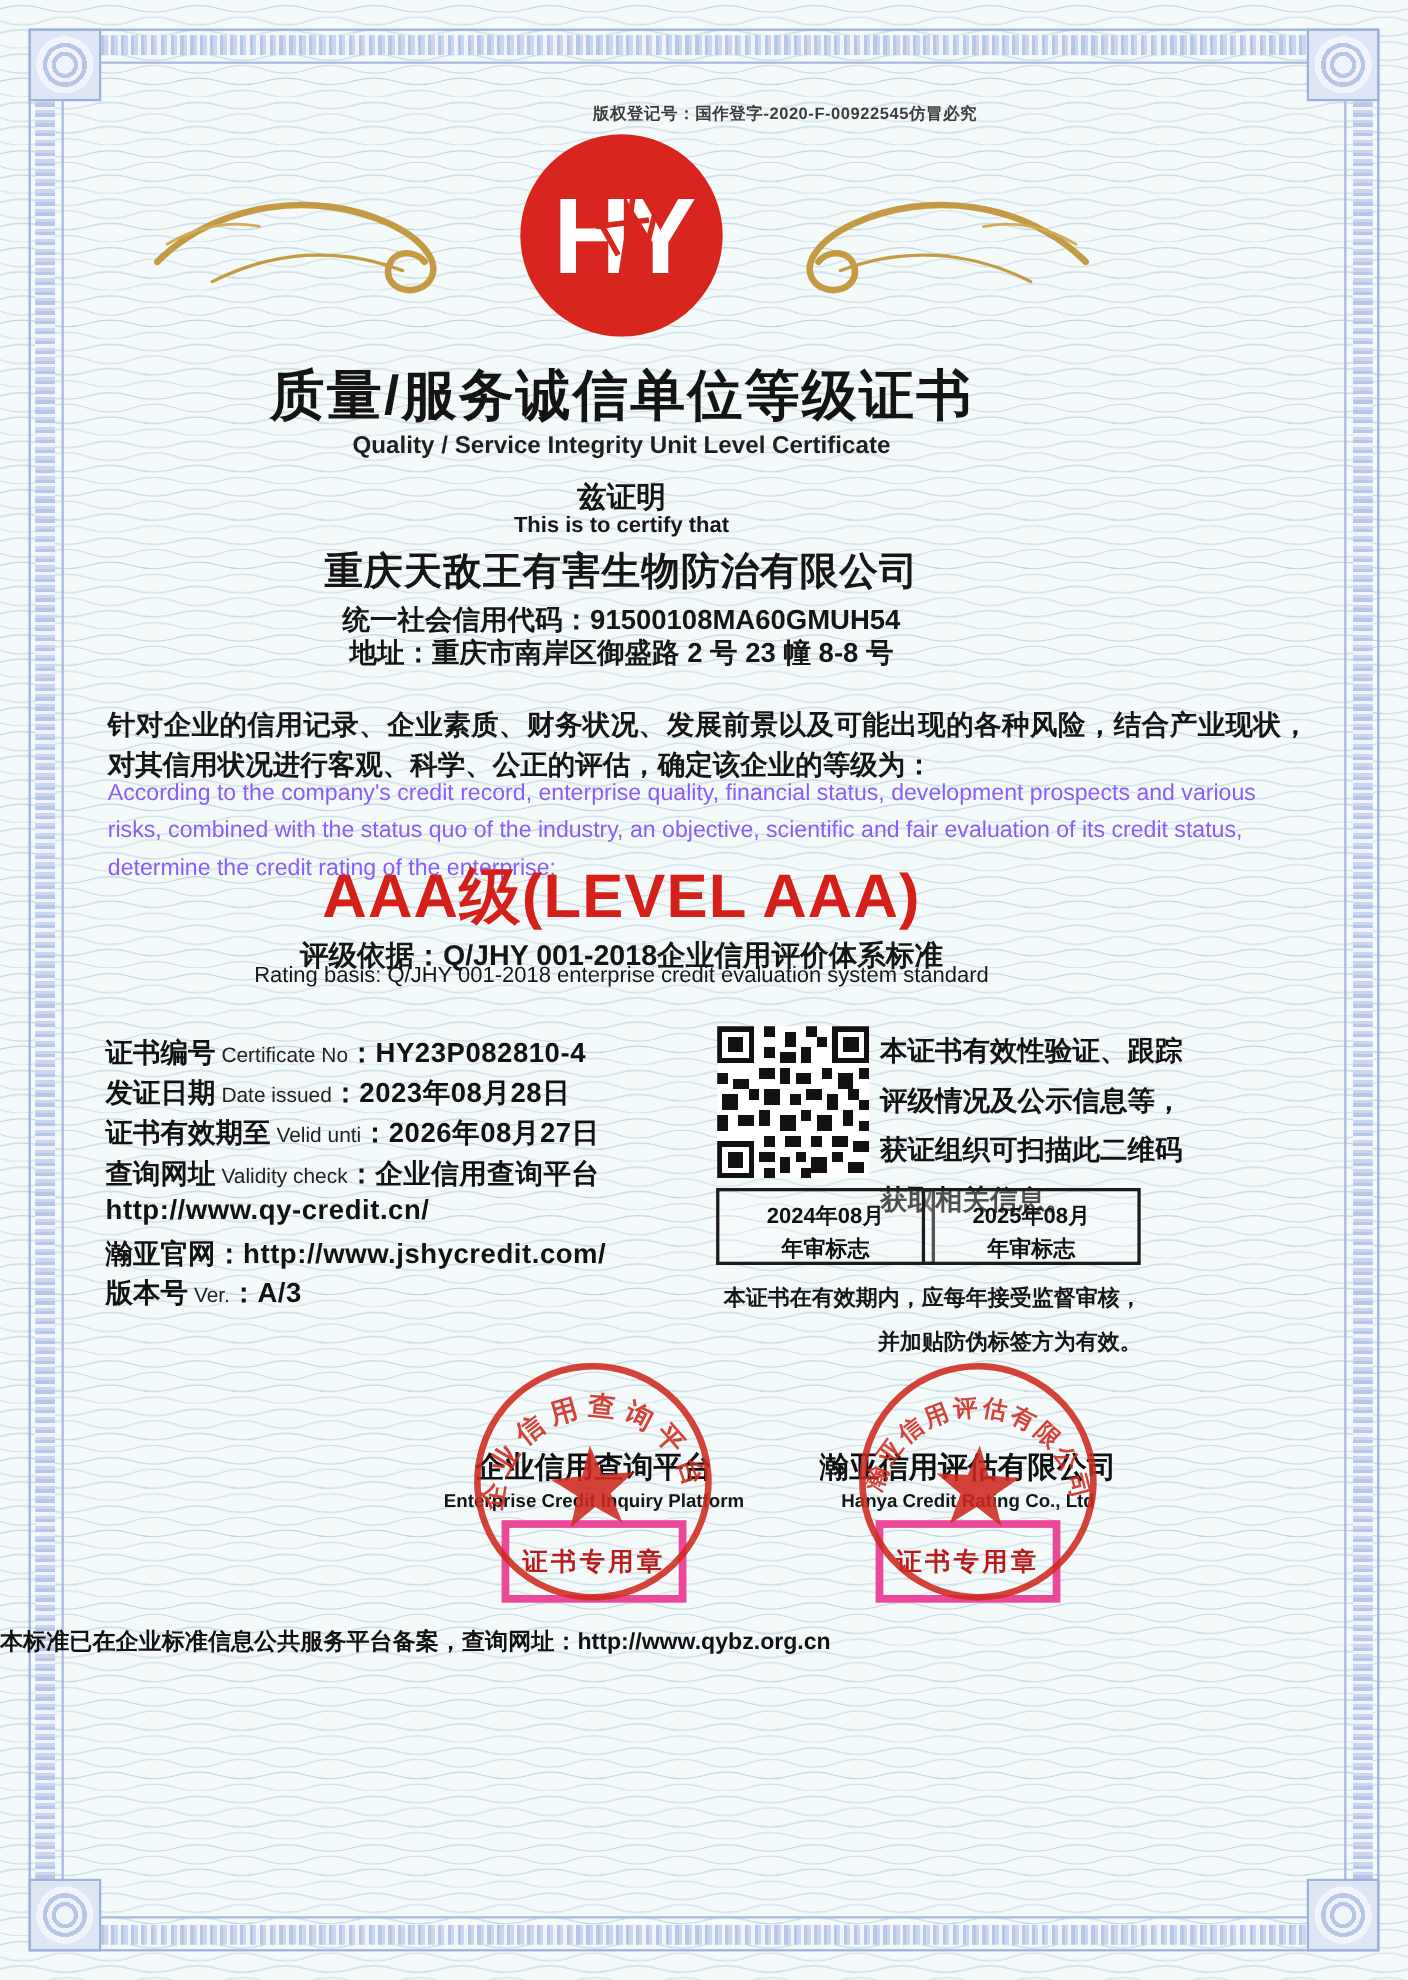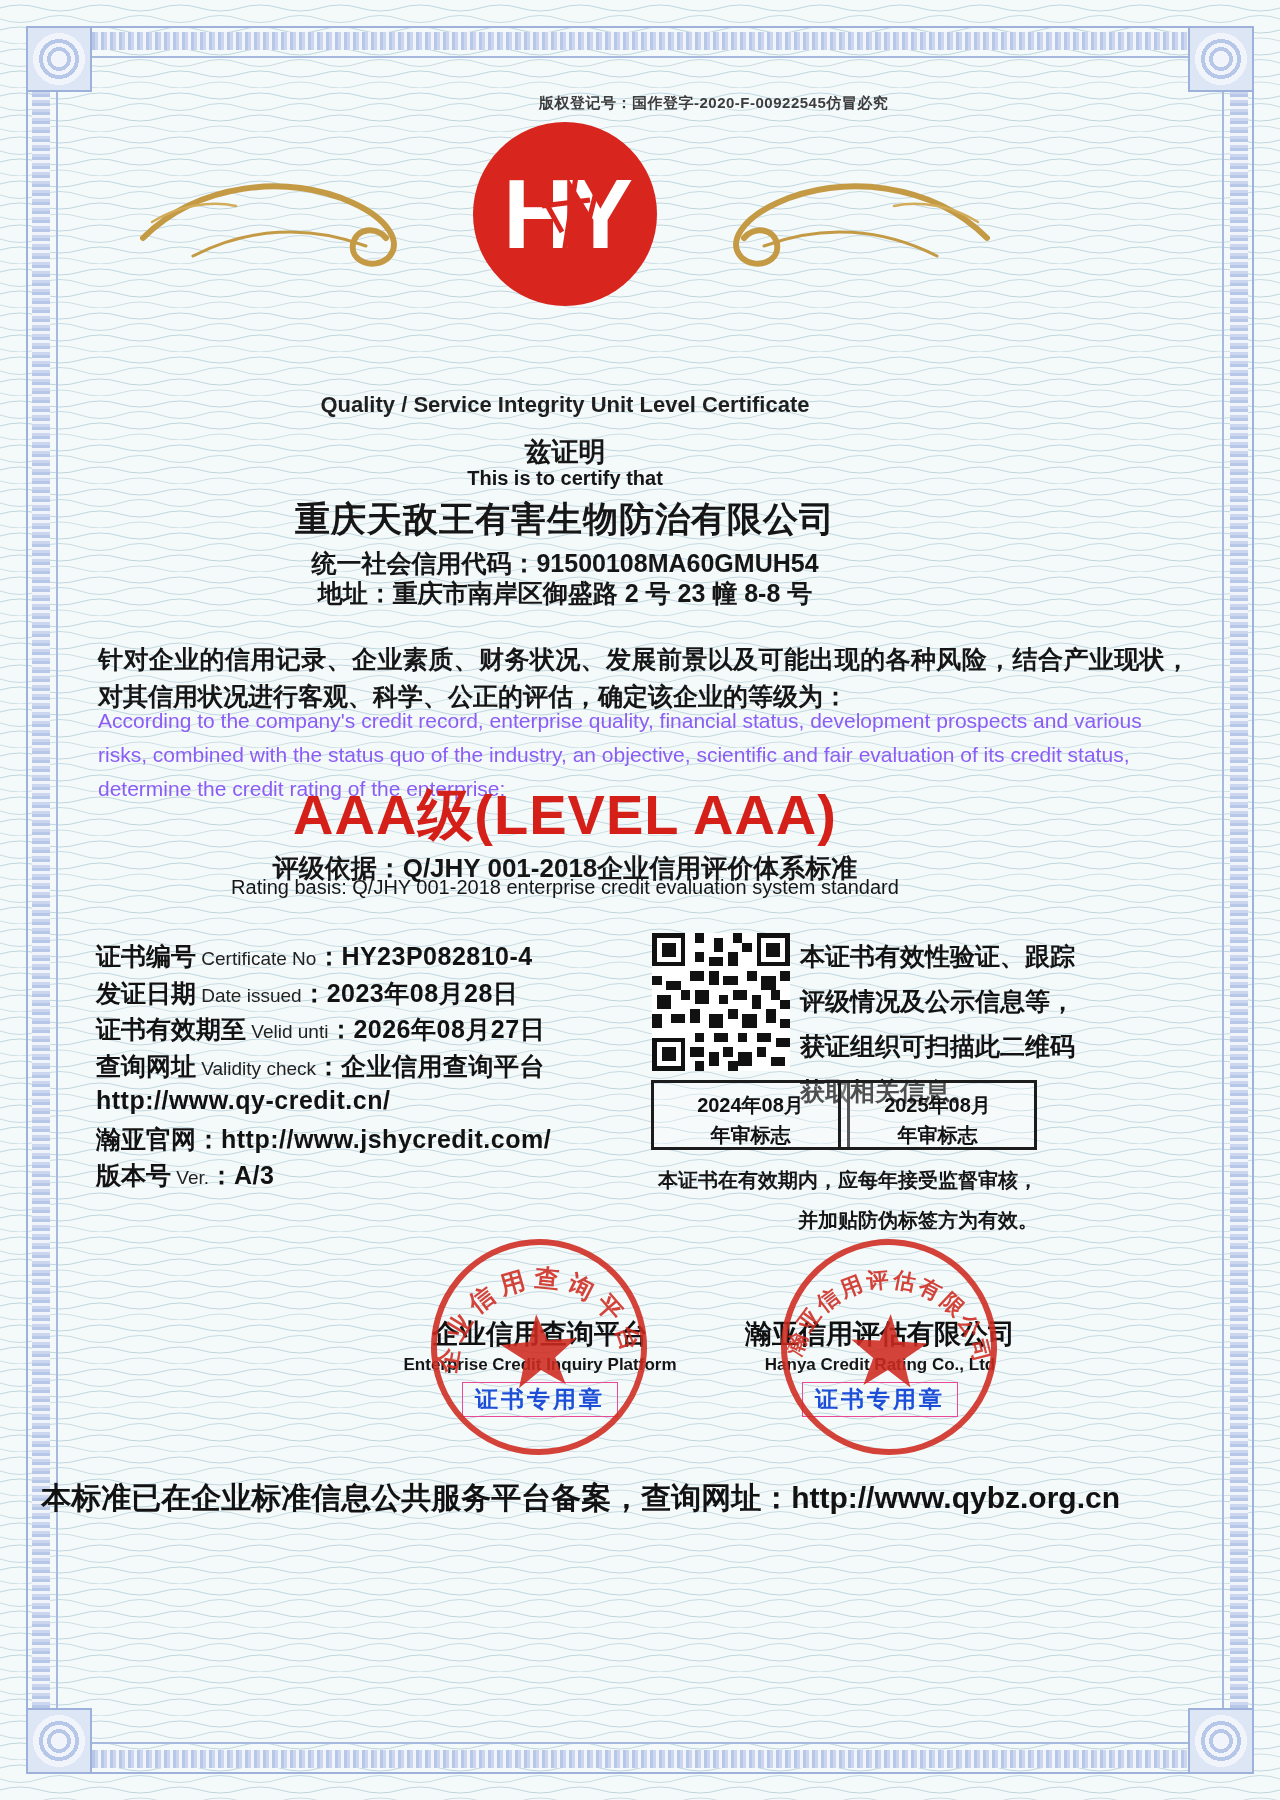--- a/index.html
+++ b/index.html
@@ -64,28 +64,28 @@
   .annual-box .mark { font-size:20px; font-weight:700; margin-top:3px; }
   .annual-1 { left:651px; } .annual-2 { left:838px; }
 
   .supervision { left:646px; top:1160px; width:392px; text-align:right; font-size:20px; line-height:40px; font-weight:700; }
 
   .org { top:1316px; text-align:center; }
   .org-left { left:378px; width:324px; }
   .org-right { left:712px; width:336px; }
   .org .zh { font-size:27px; font-weight:800; color:#101010; }
   .org .en { font-size:17px; font-weight:600; color:#151515; margin-top:3px; }
-  .seal-box { display:inline-block; margin-top:7px; border:1px solid #ec4899; color:#1d4ed8;
-    font-size:23px; font-weight:800; letter-spacing:3px; padding:1px 12px; }
+  .seal-box { display:inline-block; margin-top:7px; border:7px solid #ec4899; color:#b91c1c;
+    font-size:23px; font-weight:800; letter-spacing:3px; padding:15px 12px; }
 
   .stamp { position:absolute; width:222px; height:222px; opacity:.88; z-index:4; pointer-events:none; }
   .stamp-left { left:428px; top:1236px; transform:rotate(-5deg); }
   .stamp-right { left:778px; top:1236px; transform:rotate(3deg); }
 
-  .footer-line { top:1478px; left:0; width:1120px; text-align:right; font-size:30px; font-weight:700; color:#121212; }
+  .footer-line { top:1478px; left:0; width:1120px; text-align:left; font-size:21px; font-weight:700; color:#121212; }
 
   .logo-wrap { left:472px; top:114px; }
   .flourish { top:168px; }
   .flourish-left { left:138px; }
   .flourish-right { left:692px; transform:scaleX(-1); }
 </style>
 </head>
 <body>
 
 <svg class="bgwaves" width="1280" height="1800" viewBox="0 0 1280 1800">
@@ -126,20 +126,21 @@
     <path d="M55 88 C110 60 170 56 228 78" fill="none" stroke="#c49a44" stroke-width="3" stroke-linecap="round"></path>
     <path d="M14 54 C40 38 72 32 98 38" fill="none" stroke="#d2ac58" stroke-width="2.5" stroke-linecap="round"></path>
   </svg>
 
   <svg class="abs logo-wrap" width="186" height="200" viewBox="0 0 186 200">
     <circle cx="93" cy="100" r="92" fill="#d8251d"></circle>
     <text x="93" y="134" text-anchor="middle" font-family="Liberation Sans, DejaVu Sans, sans-serif" font-size="98" font-weight="900" fill="#ffffff" letter-spacing="-6">HY</text>
     <path d="M58 60 L90 118 M104 62 L92 140 M126 70 L112 126 M70 92 L118 86" stroke="#d8251d" stroke-width="5" fill="none"></path>
   </svg>
 
+  <div class="abs center-col title-zh">质量/服务诚信单位等级证书</div>
   <div class="abs center-col title-en">Quality / Service Integrity Unit Level Certificate</div>
 
   <div class="abs center-col certify-zh">兹证明</div>
   <div class="abs center-col certify-en">This is to certify that</div>
 
   <div class="abs center-col company-name">重庆天敌王有害生物防治有限公司</div>
   <div class="abs center-col credit-code">统一社会信用代码：91500108MA60GMUH54</div>
   <div class="abs center-col address">地址：重庆市南岸区御盛路 2 号 23 幢 8-8 号</div>
 
   <div class="abs eval-zh">针对企业的信用记录、企业素质、财务状况、发展前景以及可能出现的各种风险，结合产业现状，对其信用状况进行客观、科学、公正的评估，确定该企业的等级为：</div>

